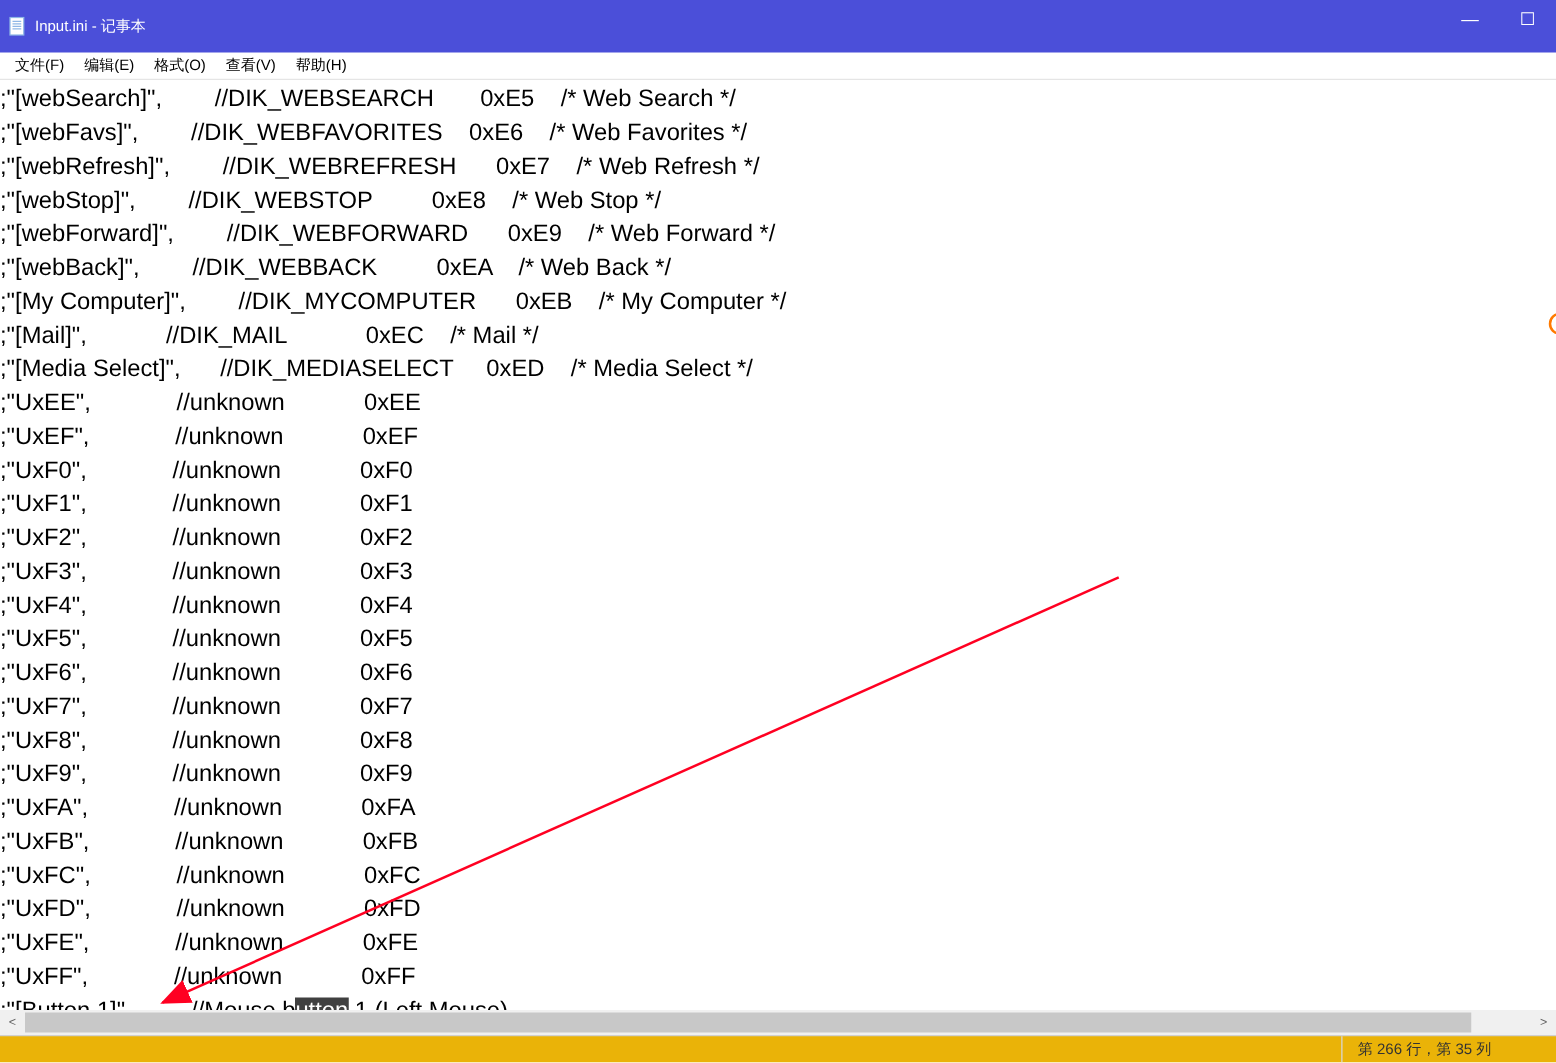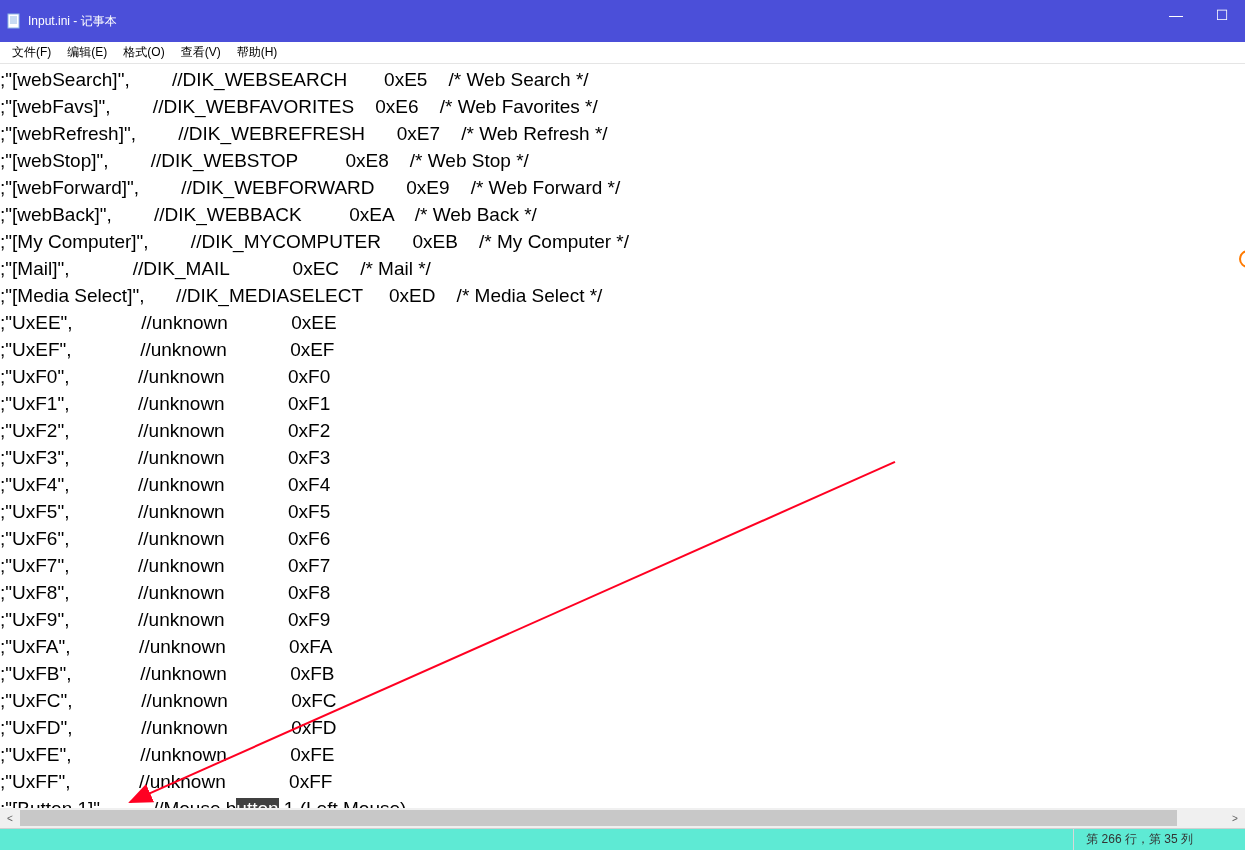--- a/index.html
+++ b/index.html
@@ -86,21 +86,21 @@
       width: 100%;
       height: 100%;
       pointer-events: none;
     }
     .statusbar {
       position: absolute;
       bottom: 0;
       left: 0;
       right: 0;
       height: 22px;
-      background: #5eead4;
+      background: #eab308;
       border-top: 1px solid #d0d0d0;
       display: flex;
       align-items: center;
       justify-content: flex-end;
       font-size: 12px;
       color: #333;
       padding-right: 40px;
     }
     .status-cell {
       padding: 0 12px;

